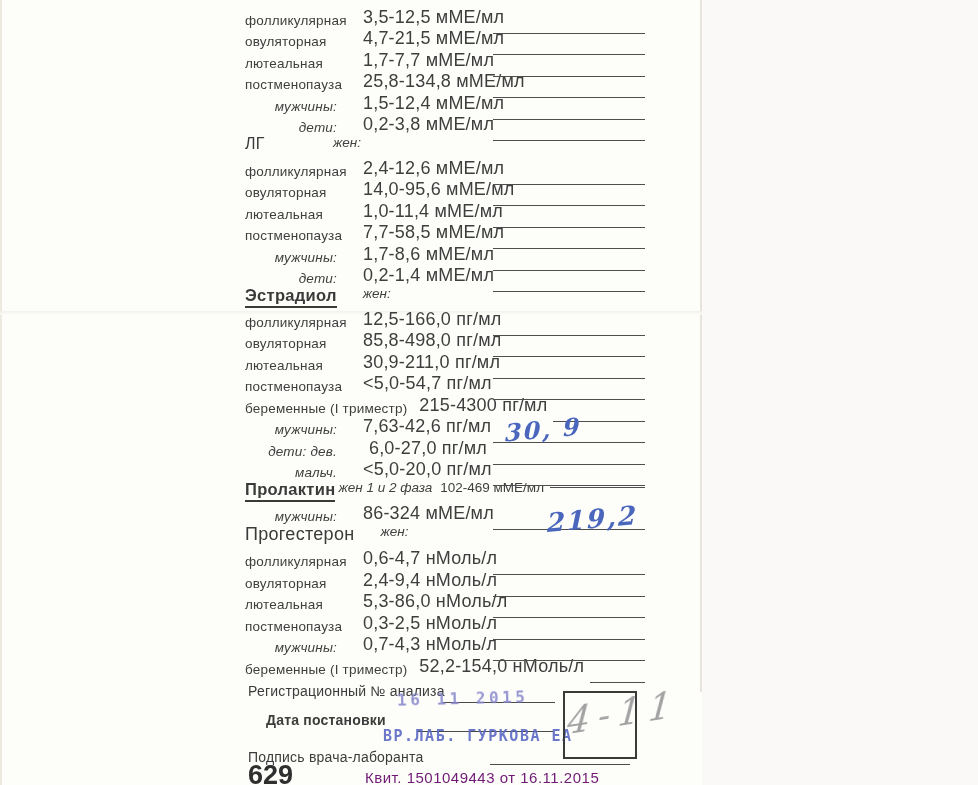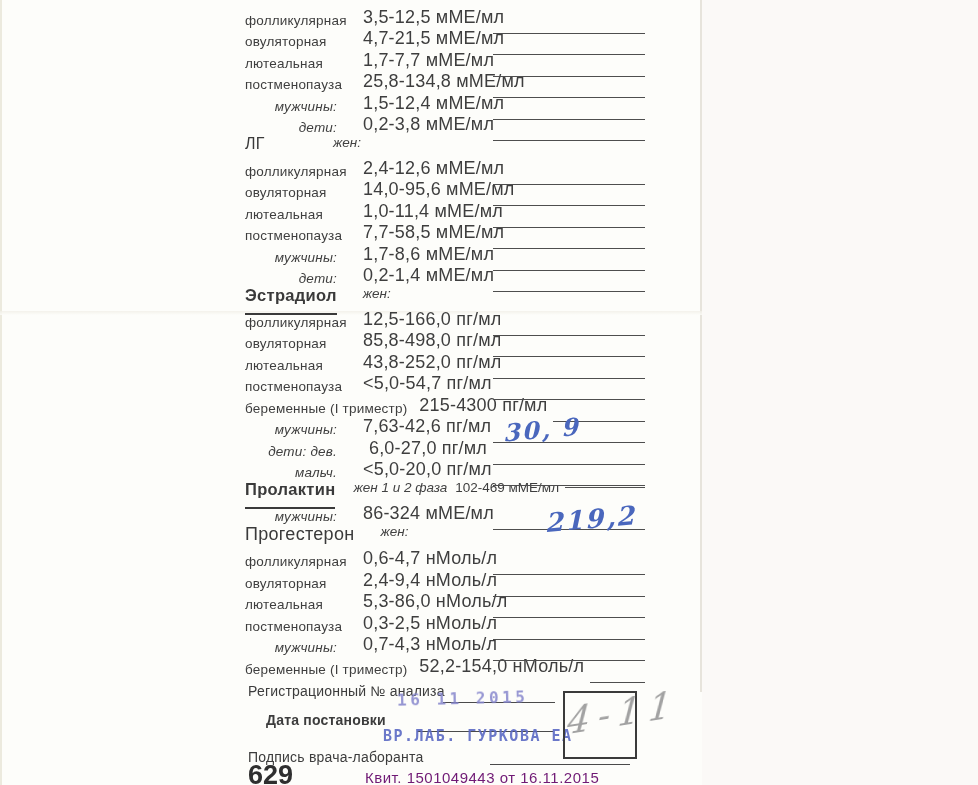--- a/index.html
+++ b/index.html
@@ -19,24 +19,24 @@
   #content { position:absolute; left:245px; top:0; width:400px; height:785px; }
 
   
   .hdr { display:flex; align-items:flex-start; height:22px; white-space:nowrap; }
   .hdr-title { font-size:16px; color:#3a3a3a; min-width:88px; letter-spacing:.3px; }
   .hdr-note  { font-style:italic; font-size:13.5px; color:#424242; }
   .hdr-range { margin-left:8px; font-size:13.5px; }
   .sec-fsg .hdr { margin-top:-16px; }
   .sec-estradiol .hdr-title, .sec-prolactin .hdr-title {
     font-weight:bold; font-size:16.5px; min-width:0;
-    border-bottom:2px solid #3a3a3a; padding-bottom:8px;
+    border-bottom:2px solid #3a3a3a; padding-bottom:1px;
   }
   .sec-estradiol .hdr-note { margin-left:26px; }
-  .sec-prolactin .hdr-note { margin-left:18px; }
+  .sec-prolactin .hdr-note { margin-left:3px; }
   .sec-progesterone .hdr { height:24px; }
   .sec-progesterone .hdr-title { font-size:18px; min-width:0; }
   .sec-progesterone .hdr-note { margin-left:26px; }
 
   .row { display:flex; align-items:flex-end; height:21.5px; white-space:nowrap; }
   .lbl { width:118px; font-size:13.5px; letter-spacing:.2px; flex:none; box-sizing:border-box; }
   .lbl.it { font-style:italic; text-align:right; padding-right:26px; }
   .rng { width:124px; flex:none; text-align:right; font-size:18px; letter-spacing:.2px; }
   .row.wide .lbl { width:auto; }
   .row.wide .rng { width:auto; margin-left:12px; }
@@ -168,21 +168,21 @@
             <span class="rng">12,5-166,0 пг/мл</span>
             <span class="val"></span>
           </div>
           <div class="row">
             <span class="lbl">овуляторная</span>
             <span class="rng">85,8-498,0 пг/мл</span>
             <span class="val"></span>
           </div>
           <div class="row">
             <span class="lbl">лютеальная</span>
-            <span class="rng">43,8-252,0 пг/мл</span>
+            <span class="rng">30,9-211,0 пг/мл</span>
             <span class="val"></span>
           </div>
           <div class="row">
             <span class="lbl">постменопауза</span>
             <span class="rng">&lt;5,0-54,7 пг/мл</span>
             <span class="val"></span>
           </div>
           <div class="row wide">
             <span class="lbl">беременные (I триместр)</span>
             <span class="rng">215-4300 пг/мл</span>

